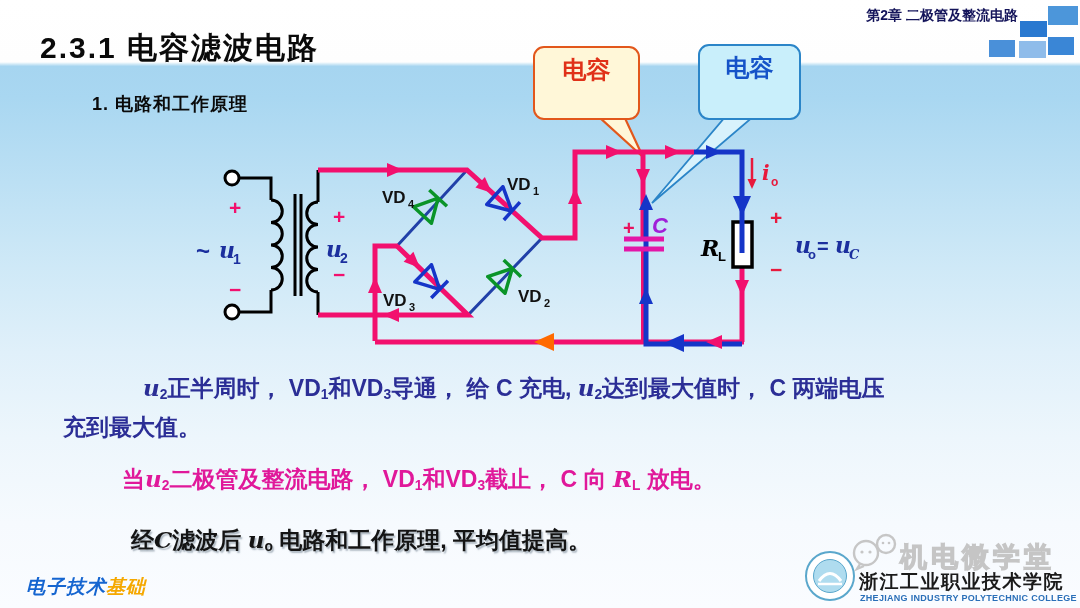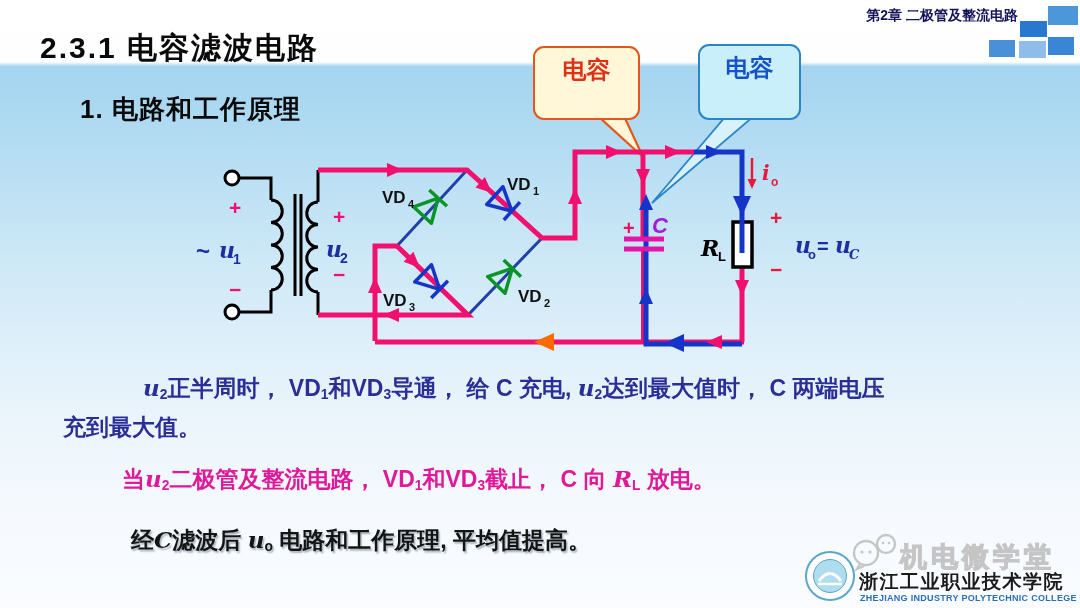--- a/index.html
+++ b/index.html
@@ -4,21 +4,21 @@
 <style>
   html,body{margin:0;padding:0;background:#444;}
   .slide{
     position:relative;width:1080px;height:608px;overflow:hidden;
     font-family:"Liberation Sans",sans-serif;
     background:linear-gradient(180deg,#FFFFFF 0%,#FEFEFE 10.2%,#A6D5F0 10.9%,#A9D7F1 16%,#BCE0F4 30%,#CFE9F7 44%,#E0F0FA 58%,#EDF6FC 72%,#F6FAFE 86%,#FAFCFF 100%);
   }
   .chapter{position:absolute;top:7px;right:62px;font-size:14px;font-weight:bold;color:#14145A;}
   .sq{position:absolute;}
   .title{position:absolute;left:36px;top:24px;margin:4px;font-size:30px;font-weight:bold;color:#0A0A0A;letter-spacing:2px;}
-  .subtitle{position:absolute;left:80px;top:92px;margin:0;font-size:26px;font-weight:bold;color:#0A0A0A;letter-spacing:1px;}
+  .subtitle{position:absolute;left:92px;top:92px;margin:0;font-size:18px;font-weight:bold;color:#0A0A0A;letter-spacing:1px;}
   .circuit-svg{position:absolute;left:150px;top:40px;width:780px;height:330px;}
   .callout{position:absolute;border-radius:11px;text-align:center;font-weight:bold;font-size:24px;line-height:27px;padding-top:8px;box-sizing:border-box;}
   .callout.charge{left:533px;top:46px;width:107px;height:74px;background:#FFF7D8;border:2.5px solid #E2571B;color:#E03118;}
   .callout.discharge{left:698px;top:44px;width:103px;height:76px;background:#C9EFFB;border:2.5px solid #2B85C8;color:#1553C8;}
   .para{position:absolute;margin:0;line-height:32px;}
   .p1{left:63px;top:372px;width:958px;font-size:23px;color:#2B2E96;font-weight:600;text-indent:80px;}
   .p2{left:122px;top:463px;font-size:23px;color:#E0189A;font-weight:600;}
   .p3{left:131px;top:524px;font-size:23px;color:#141414;font-weight:700;text-shadow:1.5px 1.5px 1.5px rgba(110,125,140,0.55);}
   .para .v{font-family:"DejaVu Serif",serif;font-style:italic;font-weight:bold;}
   .para .s{font-size:0.6em;vertical-align:-0.22em;font-weight:bold;}
@@ -164,20 +164,23 @@
     <div>电容</div>
   </div>
   <div class="callout discharge">
     <div>电容</div>
   </div>
 
   <p class="para p1"><span class="v">u</span><span class="s">2</span><span>正半周时， </span><span class="b">VD</span><span class="bs">1</span><span>和</span><span class="b">VD</span><span class="bs">3</span><span>导通， 给 </span><span class="b">C</span><span> 充电, </span><span class="v">u</span><span class="s">2</span><span>达到最大值时， </span><span class="b">C</span><span> 两端电压</span><br><span>充到最大值。</span></p>
   <p class="para p2"><span>当</span><span class="v">u</span><span class="s">2</span><span>二极管及整流电路，  </span><span class="b">VD</span><span class="bs">1</span><span>和</span><span class="b">VD</span><span class="bs">3</span><span>截止，  </span><span class="b">C</span><span> 向 </span><span class="bv">R</span><span class="bs">L</span><span> 放电。</span></p>
   <p class="para p3"><span>经</span><span class="v">C</span><span>滤波后 </span><span class="v">u</span><span class="s">o</span><span> 电路和工作原理, 平均值提高。</span></p>
 
+  <div class="brand">
+    <span class="cn-blue">电子技术</span><span class="cn-orange">基础</span>
+  </div>
 
   <svg class="logo-svg" viewBox="0 0 292 80" xmlns="http://www.w3.org/2000/svg">
     <g>
       <circle cx="42" cy="48" r="24" fill="#FFFFFF" stroke="#5AA7CC" stroke-width="2"></circle>
       <circle cx="42" cy="48" r="16.5" fill="#AFDCEF" stroke="#5AA7CC" stroke-width="1"></circle>
       <path d="M31,53 q11,-15 22,0" stroke="#FFFFFF" stroke-width="3" fill="none"></path>
       <path d="M30,56 h24" stroke="#FFFFFF" stroke-width="2.5" fill="none"></path>
     </g>
     <g fill="none" stroke="#C6C6C6" stroke-width="2.4">
       <circle cx="78" cy="25" r="12"></circle>

